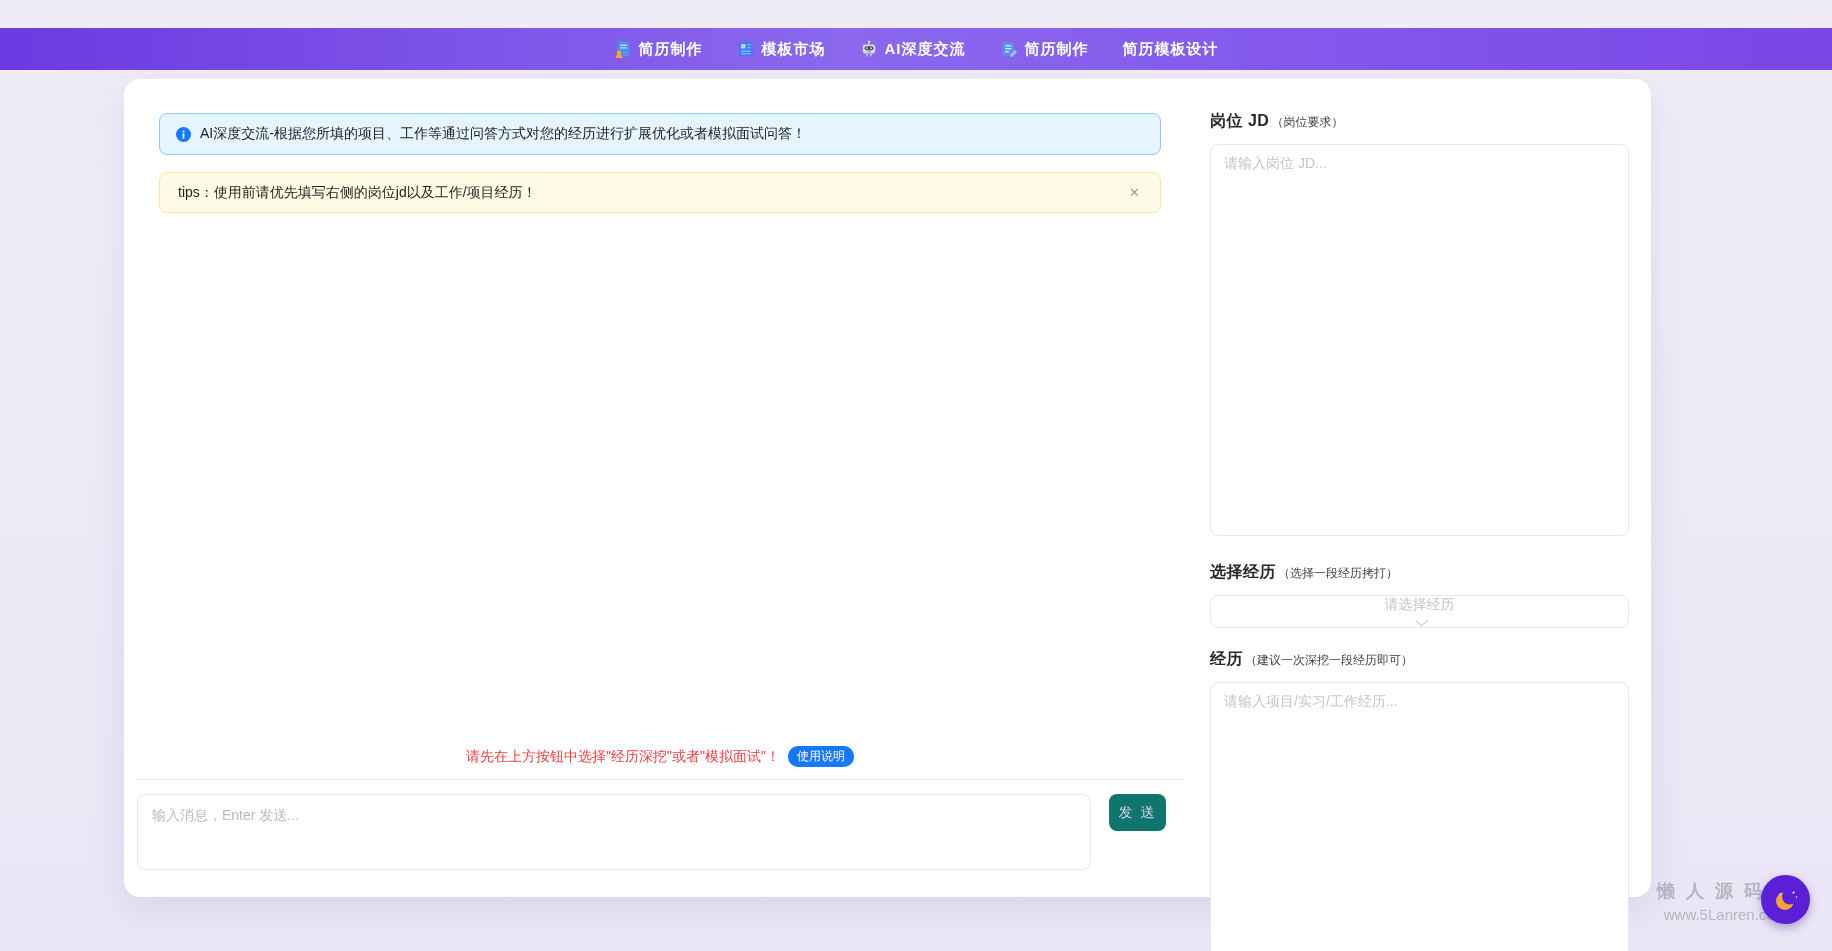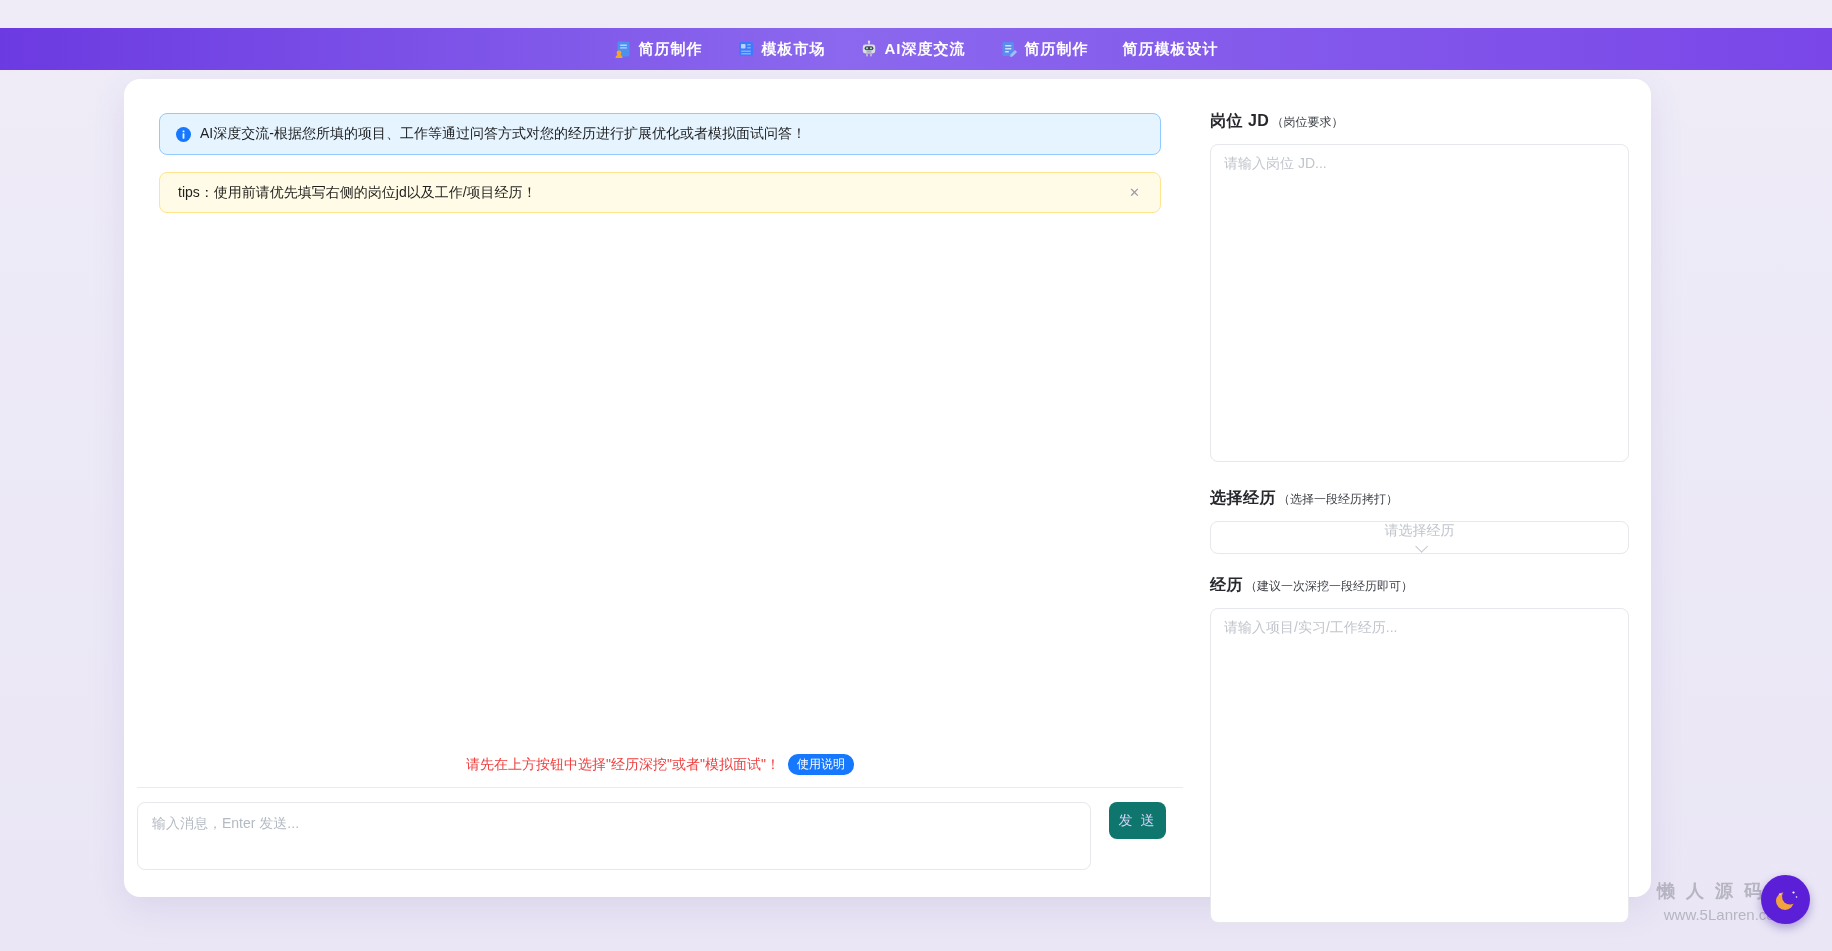--- a/index.html
+++ b/index.html
@@ -75,21 +75,21 @@
   }
   .hint-text { color: #f03e3e; font-size: 14px; }
   .usage-btn {
     background: #1677ff; color: #ffffff; border: none; border-radius: 10px;
     font-size: 12px; height: 21px; padding: 0 9px; font-family: inherit;
     cursor: pointer;
   }
   .chat-divider { width: 1046px; border-top: 1px solid #ebebeb; }
   .input-row { display: flex; margin-top: 14px; gap: 18px; }
   .msg-input {
-    width: 954px; height: 68px; resize: none; outline: none;
+    width: 954px; height: 76px; resize: none; outline: none;
     border: 1px solid #e7e8ec; border-radius: 8px;
     padding: 12px 14px; font-size: 14px; color: #333;
     font-family: inherit;
   }
   .msg-input::placeholder { color: #b4bac3; }
   .send-btn {
     width: 57px; height: 37px; border: none; border-radius: 8px;
     background: #0f766e; color: #d9d2fa; font-size: 14px;
     font-family: inherit; cursor: not-allowed; letter-spacing: 2px;
   }
@@ -101,21 +101,21 @@
   .field-label { display: flex; align-items: baseline; margin-bottom: 12px; }
   .label-main { font-size: 16px; font-weight: 700; color: #27282d; letter-spacing: 0.5px; }
   .label-sub  { font-size: 12px; font-weight: 400; color: #3c3f45; margin-left: 2px; }
   .panel-textarea {
     width: 100%; resize: none; outline: none;
     border: 1px solid #e7e8ec; border-radius: 8px;
     padding: 10px 13px; font-size: 14px; color: #333;
     font-family: inherit; background: #fff;
   }
   .panel-textarea::placeholder { color: #c1c5cc; }
-  .jd-area  { height: 318px; margin-bottom: 22px; }
+  .jd-area  { height: 392px; margin-bottom: 22px; }
   .exp-area { height: 315px; }
   .select-box {
     width: 100%; height: 33px; border: 1px solid #e7e8ec; border-radius: 8px;
     display: flex; align-items: center; padding: 0 13px;
     margin-bottom: 21px; cursor: pointer; background: #fff; flex-direction: column;
   }
   .select-placeholder { font-size: 14px; color: #c1c5cc; flex: 1; }
   .chevron {
     width: 9px; height: 9px; border-right: 1.6px solid #c4c8d0;
     border-bottom: 1.6px solid #c4c8d0; transform: rotate(45deg) translateY(-3px);

